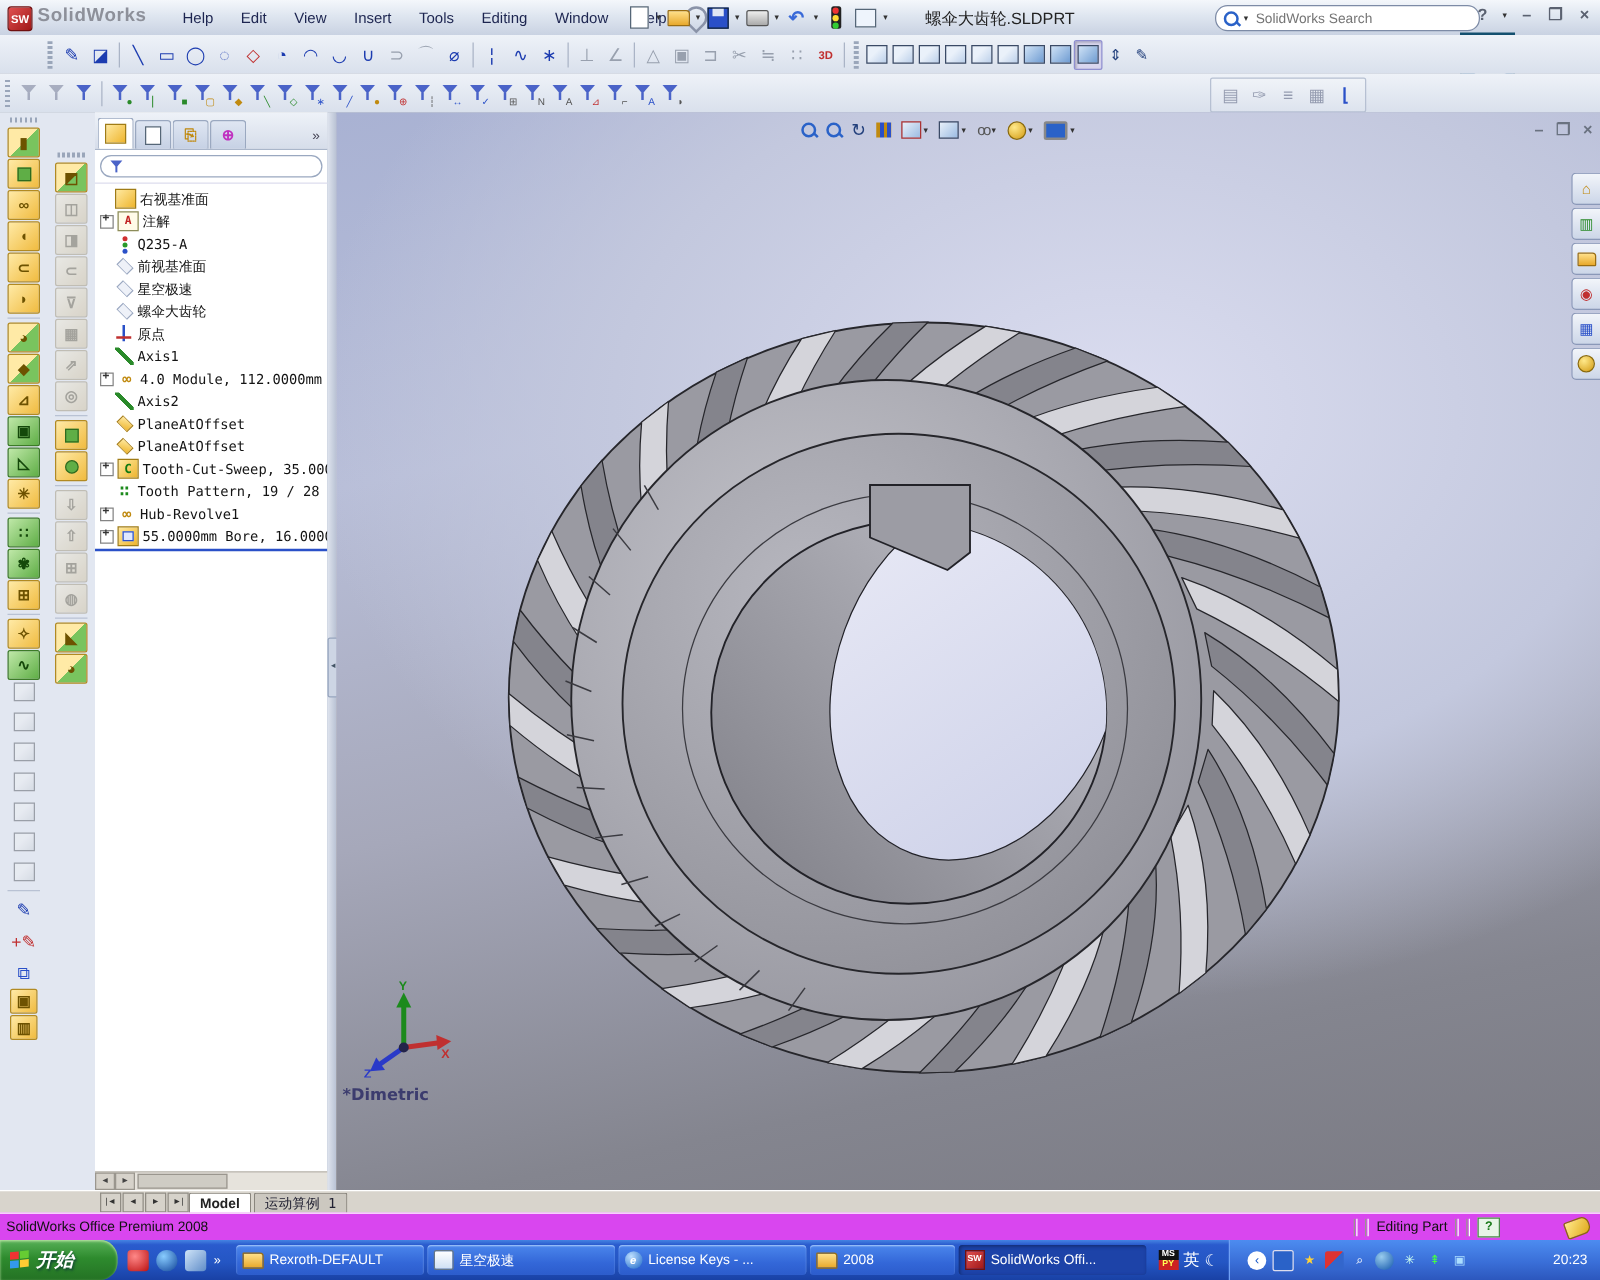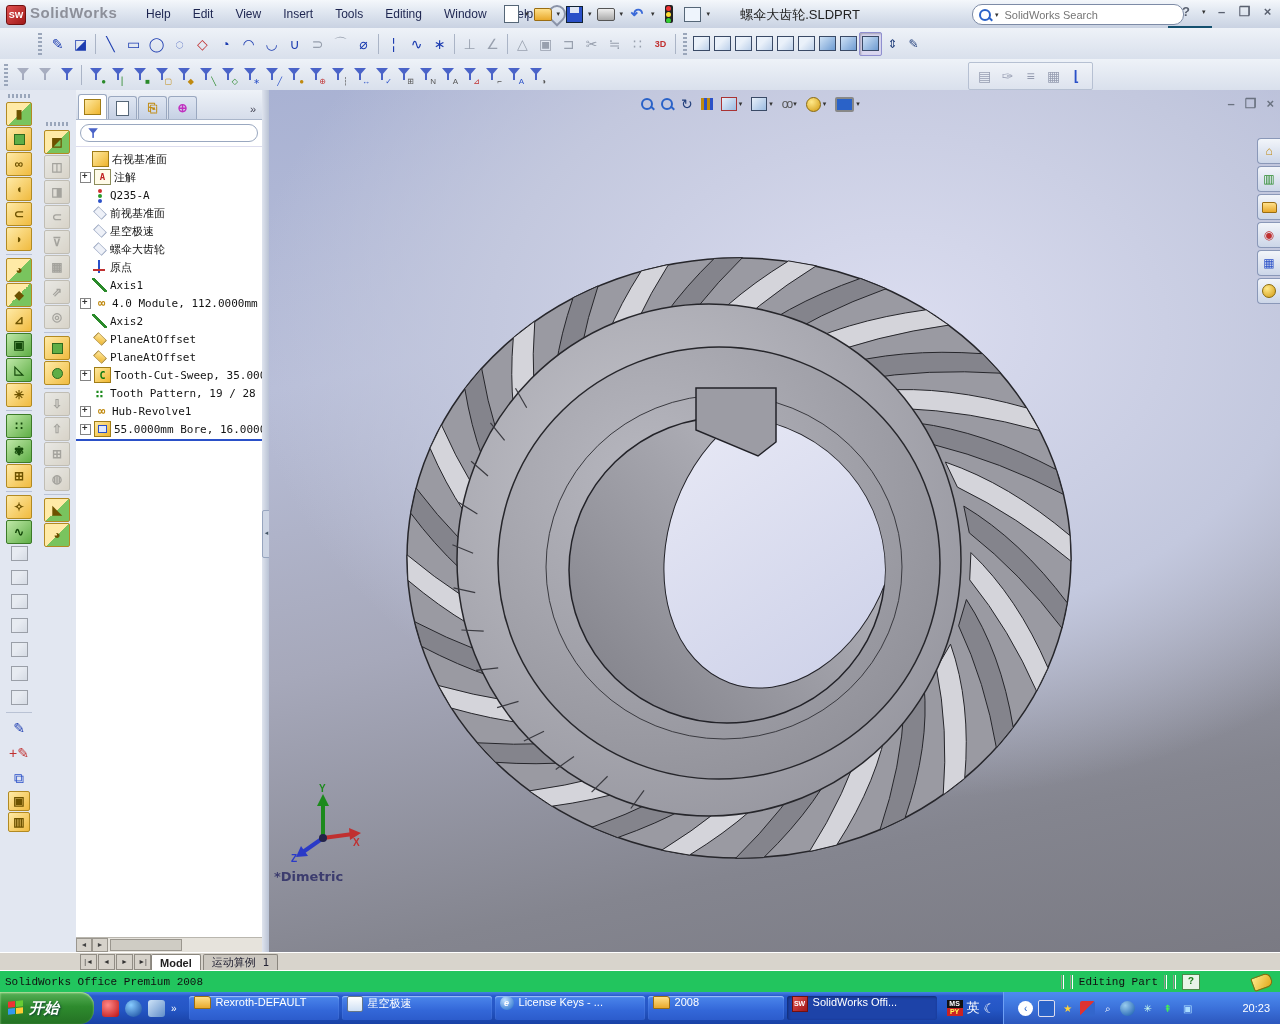--- a/index.html
+++ b/index.html
@@ -119,41 +119,41 @@
   .ttab{width:22px;height:24px;border:1px solid #8a98b8;border-right:0;border-radius:4px 0 0 4px;
     background:linear-gradient(#f2f5fa,#ccd6e8);display:flex;align-items:center;justify-content:center;font-size:12px}
   #orientation{position:absolute;left:5px;bottom:68px;font-family:"DejaVu Sans",sans-serif;font-weight:bold;font-size:13px;color:#3c3c6e}
   
   #doctabs{left:0;top:952px;width:1280px;height:18px;background:#d8d4cc;border-top:1px solid #fff;display:flex;align-items:flex-end}
   .navbtns{margin-left:80px;display:flex;gap:1px;margin-bottom:1px}
   .navbtns b{width:15px;height:14px;background:#d6d2ca;border:1px solid #918d85;font-size:7px;line-height:13px;text-align:center;color:#333;font-weight:normal}
   .dtab{height:16px;padding:0 8px;border:1px solid #8a867e;border-bottom:0;font-size:11px;line-height:16px;color:#222;border-radius:2px 2px 0 0}
   .dtab.active{background:#fff;font-weight:bold}
   .dtab.idle{background:#ccc8c0;margin-left:2px;color:#223;font-family:"DejaVu Sans Mono",monospace}
-  #statusbar{left:0;top:970px;width:1280px;height:22px;background:#22c55e;border-top:1px solid #fff;
-    font-family:Liberation Mono, monospace;font-size:11px;color:#111;display:flex;align-items:center}
+  #statusbar{left:0;top:970px;width:1280px;height:22px;background:#d946ef;border-top:1px solid #fff;
+    font-family:Liberation Sans, sans-serif;font-size:11px;color:#111;display:flex;align-items:center}
   #status-left{padding-left:5px}
   #status-right{margin-left:auto;display:flex;align-items:center;gap:6px;padding-right:8px}
   .ssep{width:1px;height:14px;border-left:1px solid #9a968e;border-right:1px solid #fff}
   #help-q{width:16px;height:14px;background:#e8f4e8;border:1px solid #4a8a4a;color:#1a7a1a;font-weight:bold;font-size:10px;text-align:center;line-height:13px}
   #tag-ic{width:18px;height:12px;background:linear-gradient(135deg,#ffe98a,#e0a81a);border:1px solid #8a6a0c;border-radius:2px 6px 6px 2px;transform:rotate(-20deg)}
   #taskbar{left:0;top:992px;width:1280px;height:32px;
     background:linear-gradient(#4584e3,#2a5bcd 12%,#2456c4 55%,#1941a5 100%);display:flex;align-items:center}
   #startbtn{width:94px;height:32px;border-radius:0 14px 14px 0;
     background:linear-gradient(#58b158,#2e8b2e 45%,#247224);box-shadow:inset 0 1px 2px #bde6a8;
     display:flex;align-items:center;gap:5px;padding-left:8px;box-sizing:border-box}
   #winlogo{width:16px;height:14px;display:grid;grid-template-columns:7px 7px;grid-template-rows:6px 6px;gap:1px;transform:skewY(-6deg)}
   #winlogo i:nth-child(1){background:#e33}#winlogo i:nth-child(2){background:#6c3}
   #winlogo i:nth-child(3){background:#39e}#winlogo i:nth-child(4){background:#fc3}
   #startbtn span{color:#fff;font-size:15px;font-weight:bold;font-style:italic;text-shadow:1px 1px 2px #143}
   #quicklaunch{display:flex;align-items:center;gap:6px;padding:0 8px;color:#fff}
   .ql{width:17px;height:17px;border-radius:3px}
   #taskbtns{display:flex;gap:3px;margin-left:4px}
   .taskbtn{width:150px;height:24px;border-radius:3px;background:linear-gradient(#4b86ec,#3367d8 60%,#2c5ccc);
-    box-shadow:inset 0 1px 1px #9ec0f8;display:flex;align-items:flex-start;gap:5px;padding:0 5px;box-sizing:border-box;
+    box-shadow:inset 0 1px 1px #9ec0f8;display:flex;align-items:center;gap:5px;padding:0 5px;box-sizing:border-box;
     color:#fff;font-size:11px;white-space:nowrap;overflow:hidden}
   .taskbtn.active{background:#1d43a8;box-shadow:inset 1px 1px 3px #122a6e}
   .tfolder{flex:none;width:15px;height:11px;background:linear-gradient(#ffe08a,#e8a92c);border:1px solid #9a6d12;border-radius:1px 3px 1px 1px}
   .tie{flex:none;width:14px;height:14px;border-radius:50%;background:radial-gradient(circle at 35% 30%,#bfe0ff,#1a66c8);color:#fff;font-size:9px;text-align:center;line-height:14px;font-style:italic;font-weight:bold}
   .tsw{flex:none;width:14px;height:14px;background:linear-gradient(135deg,#e05050,#a01818);border:1px solid #701010;color:#fff;font-size:7px;font-weight:bold;text-align:center;line-height:14px}
   .tapp{flex:none;width:14px;height:14px;background:linear-gradient(#fff,#cfe0f4);border:1px solid #678;border-radius:2px}
   #imeband{display:flex;align-items:center;gap:4px;margin-left:10px;color:#fff;font-size:13px}
   #mspy{width:16px;height:16px;display:flex;flex-direction:column}
   #mspy b{flex:1;background:#111;color:#fff;font-size:7px;text-align:center;line-height:8px}
   #mspy i{flex:1;background:#c22;color:#ff5;font-size:7px;font-style:normal;text-align:center;line-height:8px;font-weight:bold}
@@ -802,21 +802,21 @@
         <span>Rexroth-DEFAULT</span>
       </span>
     <span class="taskbtn">
         <span class="tapp"></span>
         <span>星空极速</span>
       </span>
     <span class="taskbtn">
         <span class="tie">e</span>
         <span>License Keys - ...</span>
       </span>
-    <span class="taskbtn" style="width:136px">
+    <span class="taskbtn" style="width:116px">
         <span class="tfolder"></span>
         <span>2008</span>
       </span>
     <span class="taskbtn active">
         <span class="tsw">SW</span>
         <span>SolidWorks Offi...</span>
       </span>
   </div>
   <div id="imeband">
     <span id="mspy">

